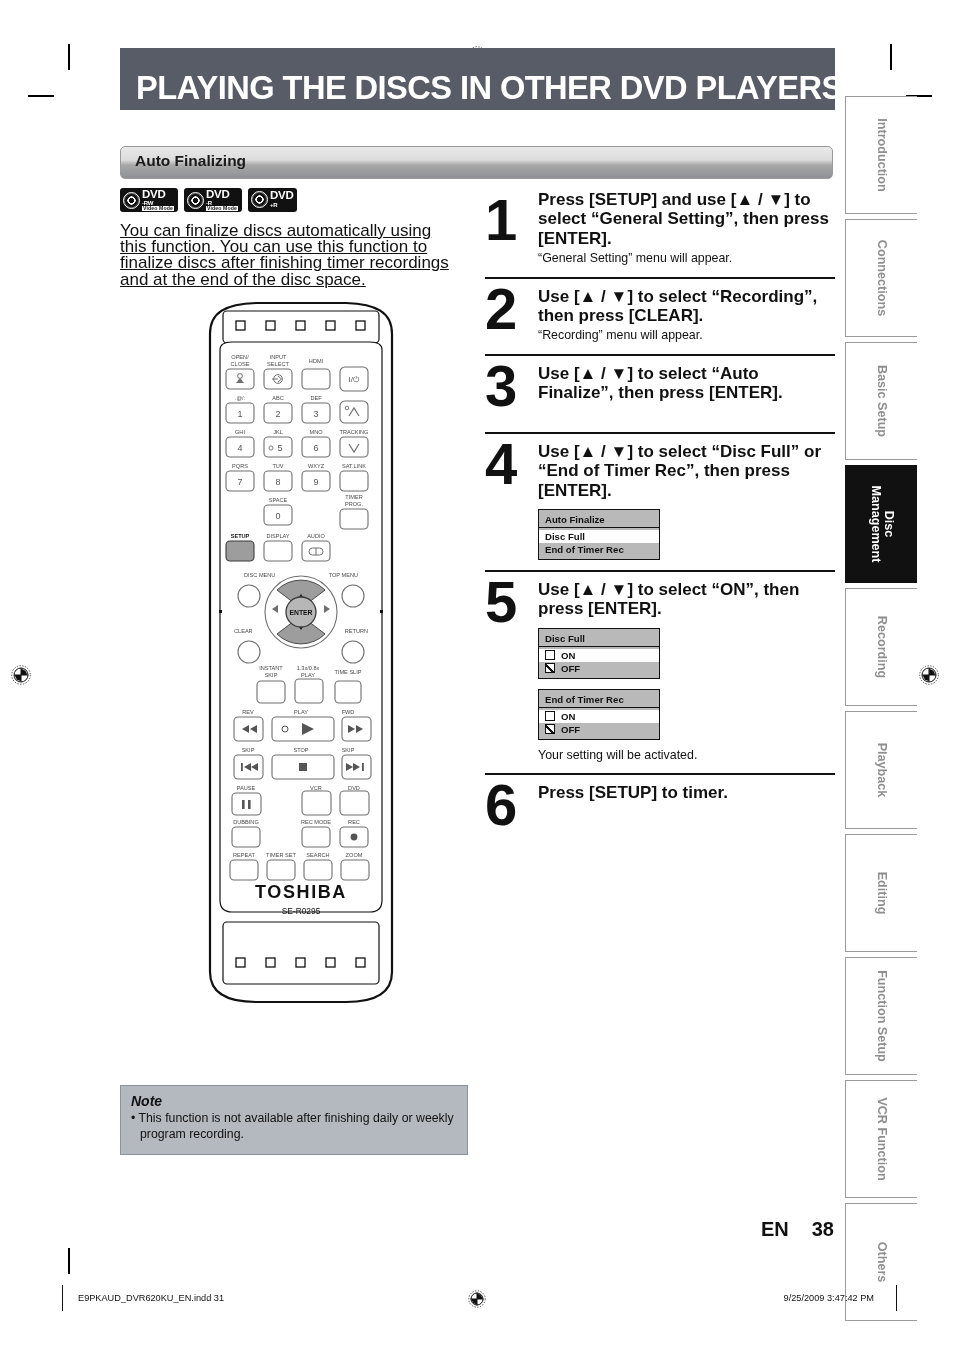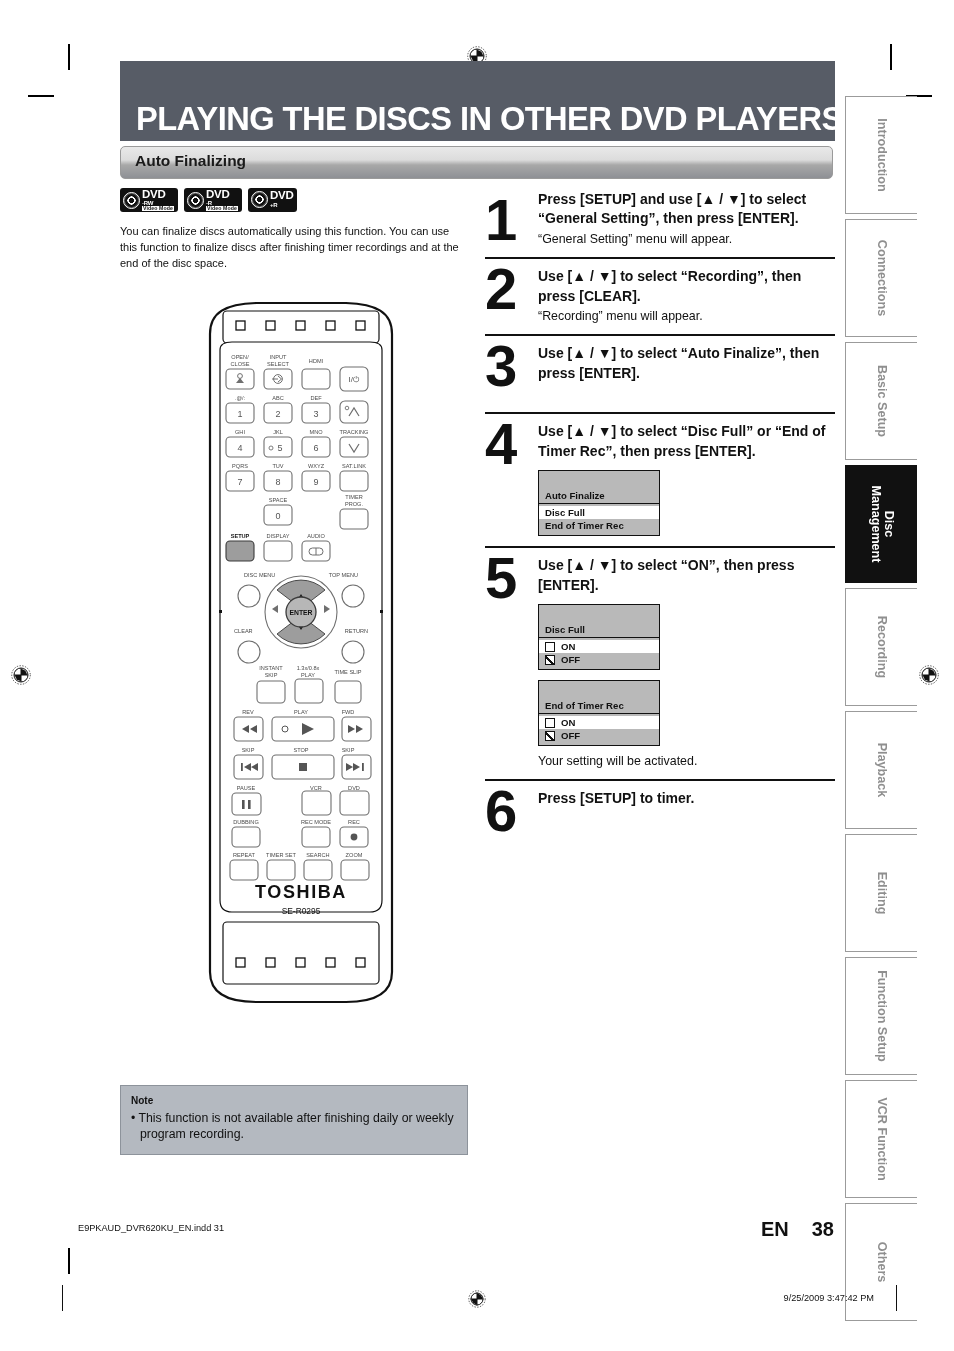--- a/index.html
+++ b/index.html
@@ -11,21 +11,21 @@
   }
   .page{position:absolute;inset:0;}
 
   
   .crop-mark{position:absolute;background:#000;}
   .reg{position:absolute;width:22px;height:22px;}
   .reg svg{display:block;}
 
   
   .title-bar{
-    position:absolute;left:120px;top:61px;width:715px;height:80px;
+    position:absolute;left:120px;top:48px;width:715px;height:62px;
     background:#575c66;
   }
   .title-bar .title{
     position:absolute;left:16px;bottom:6px;
     color:#ffffff;font-size:34px;font-weight:bold;
     letter-spacing:-0.6px;line-height:1;
     font-family:"Liberation Sans", sans-serif;
     transform:scaleX(0.96);transform-origin:left bottom;
     white-space:nowrap;
   }
@@ -54,53 +54,53 @@
     background:radial-gradient(circle at 50% 50%, #111 0 22%, #fff 24% 38%, #111 40% 100%);
     border:1.2px solid #fff;margin-right:2px;flex:none;
     box-shadow:inset 0 0 0 1px #555;
   }
   .logo .txt{display:flex;flex-direction:column;line-height:1;}
   .logo .t1{font-size:11.5px;font-weight:bold;letter-spacing:-0.3px;}
   .logo .t2{font-size:6px;font-weight:bold;letter-spacing:-0.2px;margin-top:0px;}
   .logo .t3{font-size:5.2px;font-weight:bold;letter-spacing:0.1px;
     background:#fff;color:#111;padding:0 1px;}
   .intro-text{
-    margin-top:9px;font-size:11px;line-height:16.2px;color:#111;
+    margin-top:9px;font-size:17px;line-height:16.2px;color:#111;text-decoration:underline;
   }
 
   
   .remote-wrap{position:absolute;left:196px;top:300px;width:210px;height:706px;}
   .remote-wrap svg{display:block;}
 
   
   .note{
     position:absolute;left:120px;top:1085px;width:348px;height:70px;
     background:#b4b9c0;border:1px solid #8d939b;box-sizing:border-box;
     padding:6px 10px 0 10px;
   }
-  .note .note-title{font-size:10px;font-weight:bold;color:#111;line-height:18px;}
+  .note .note-title{font-size:14px;font-weight:bold;font-style:italic;color:#111;line-height:18px;}
   .note .note-item{font-size:12.3px;line-height:15.6px;color:#111;
     padding-left:9px;text-indent:-9px;margin-top:1px;}
 
   
   .steps{position:absolute;left:485px;top:190px;width:350px;}
   .step{position:relative;padding:8px 0 10px 0;}
   .step + .step{border-top:2px solid #111;}
   .step .num{
     position:absolute;left:0;top:2px;width:52px;
     font-size:58px;font-weight:bold;color:#111;line-height:0.95;
     text-align:left;letter-spacing:-2px;
   }
   .step .body{margin-left:53px;}
-  .step .head{font-size:14px;font-weight:bold;line-height:19.4px;color:#111;}
+  .step .head{font-size:17px;font-weight:bold;line-height:19.4px;color:#111;}
   .step .sub{font-size:12.4px;line-height:16.4px;color:#111;margin-top:2px;}
 
   .osd{margin-top:9px;width:122px;border:1px solid #111;box-sizing:border-box;background:#b9b9b9;}
   .osd .osd-title{
-    font-size:9.6px;font-weight:bold;color:#111;padding:19px 5px 2px 6px;
+    font-size:9.6px;font-weight:bold;color:#111;padding:4px 5px 2px 6px;
     border-bottom:1px solid #111;background:#b9b9b9;
   }
   .osd .osd-body{padding:2px 0 3px 0;}
   .osd .row{
     position:relative;font-size:9.6px;font-weight:bold;color:#111;
     padding:1px 5px 1px 6px;display:flex;align-items:center;
   }
   .osd .row.sel{background:#ffffff;}
   .osd .arrow{
     position:absolute;right:2px;top:1px;width:0;height:0;
@@ -133,21 +133,21 @@
   .tab.active{background:#111;border-color:#111;}
   .tab.active .lbl{color:#ffffff;}
   .tab.active .lbl.two{line-height:13.4px;white-space:normal;width:104px;text-align:center;}
 
   
   .page-no{
     position:absolute;right:120px;top:1218px;
     font-size:20px;font-weight:bold;color:#111;
   }
   .page-no .en{margin-right:23px;}
-  .foot-left{position:absolute;left:78px;top:1223px;font-size:9.2px;color:#111;}
+  .foot-left{position:absolute;left:78px;top:1293px;font-size:9.2px;color:#111;}
   .foot-right{position:absolute;right:80px;top:1293px;font-size:9.2px;color:#111;}
   .foot-bar{position:absolute;background:#111;}
 </style>
 </head>
 <body>
 
 <div class="page">
 
   <div class="crop-mark" style="left:68px;top:44px;width:1.5px;height:26px;"></div>
   <div class="crop-mark" style="left:890px;top:44px;width:1.5px;height:26px;"></div>

